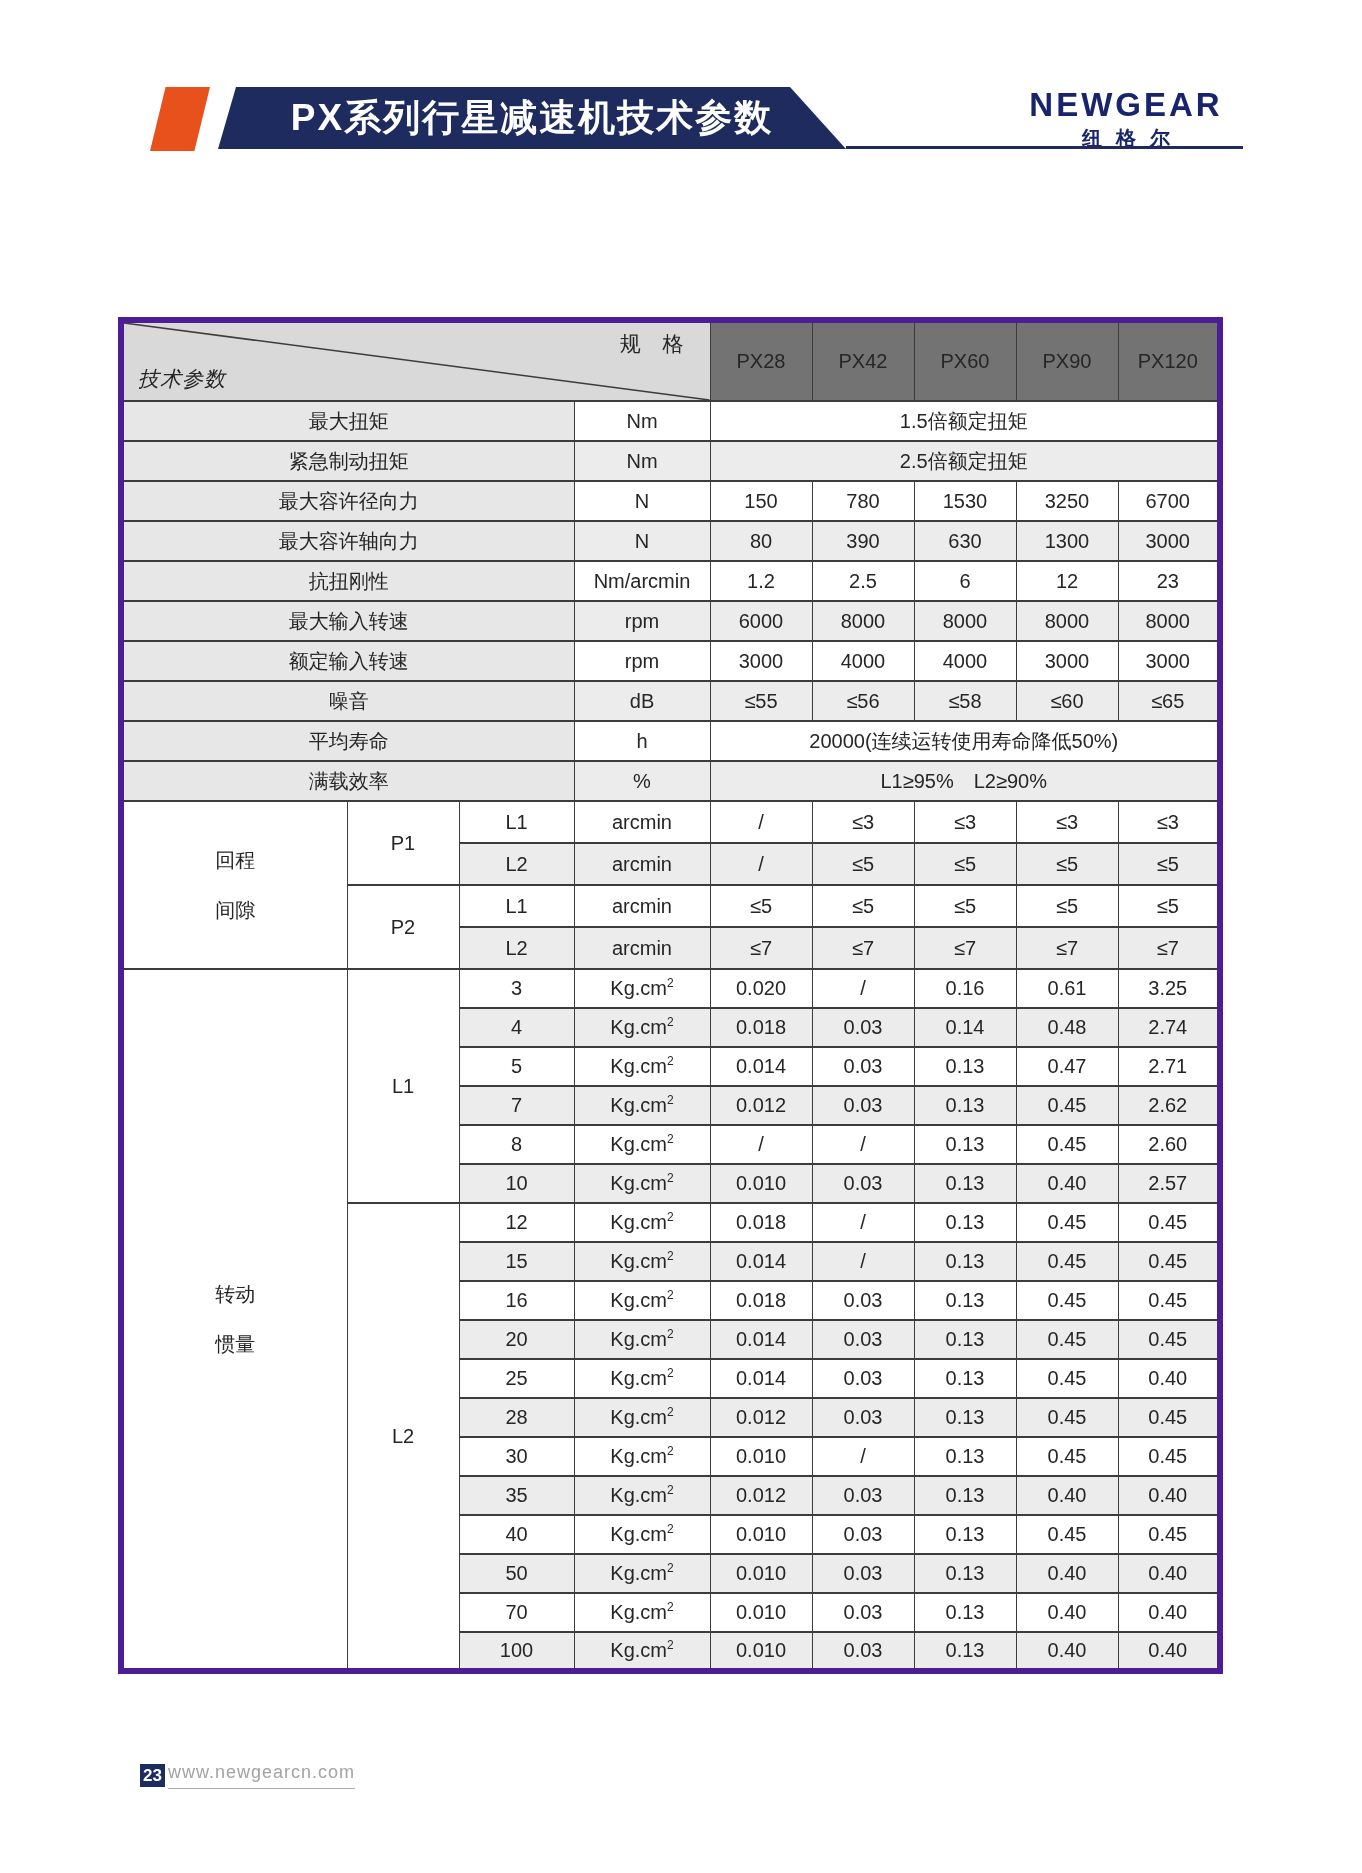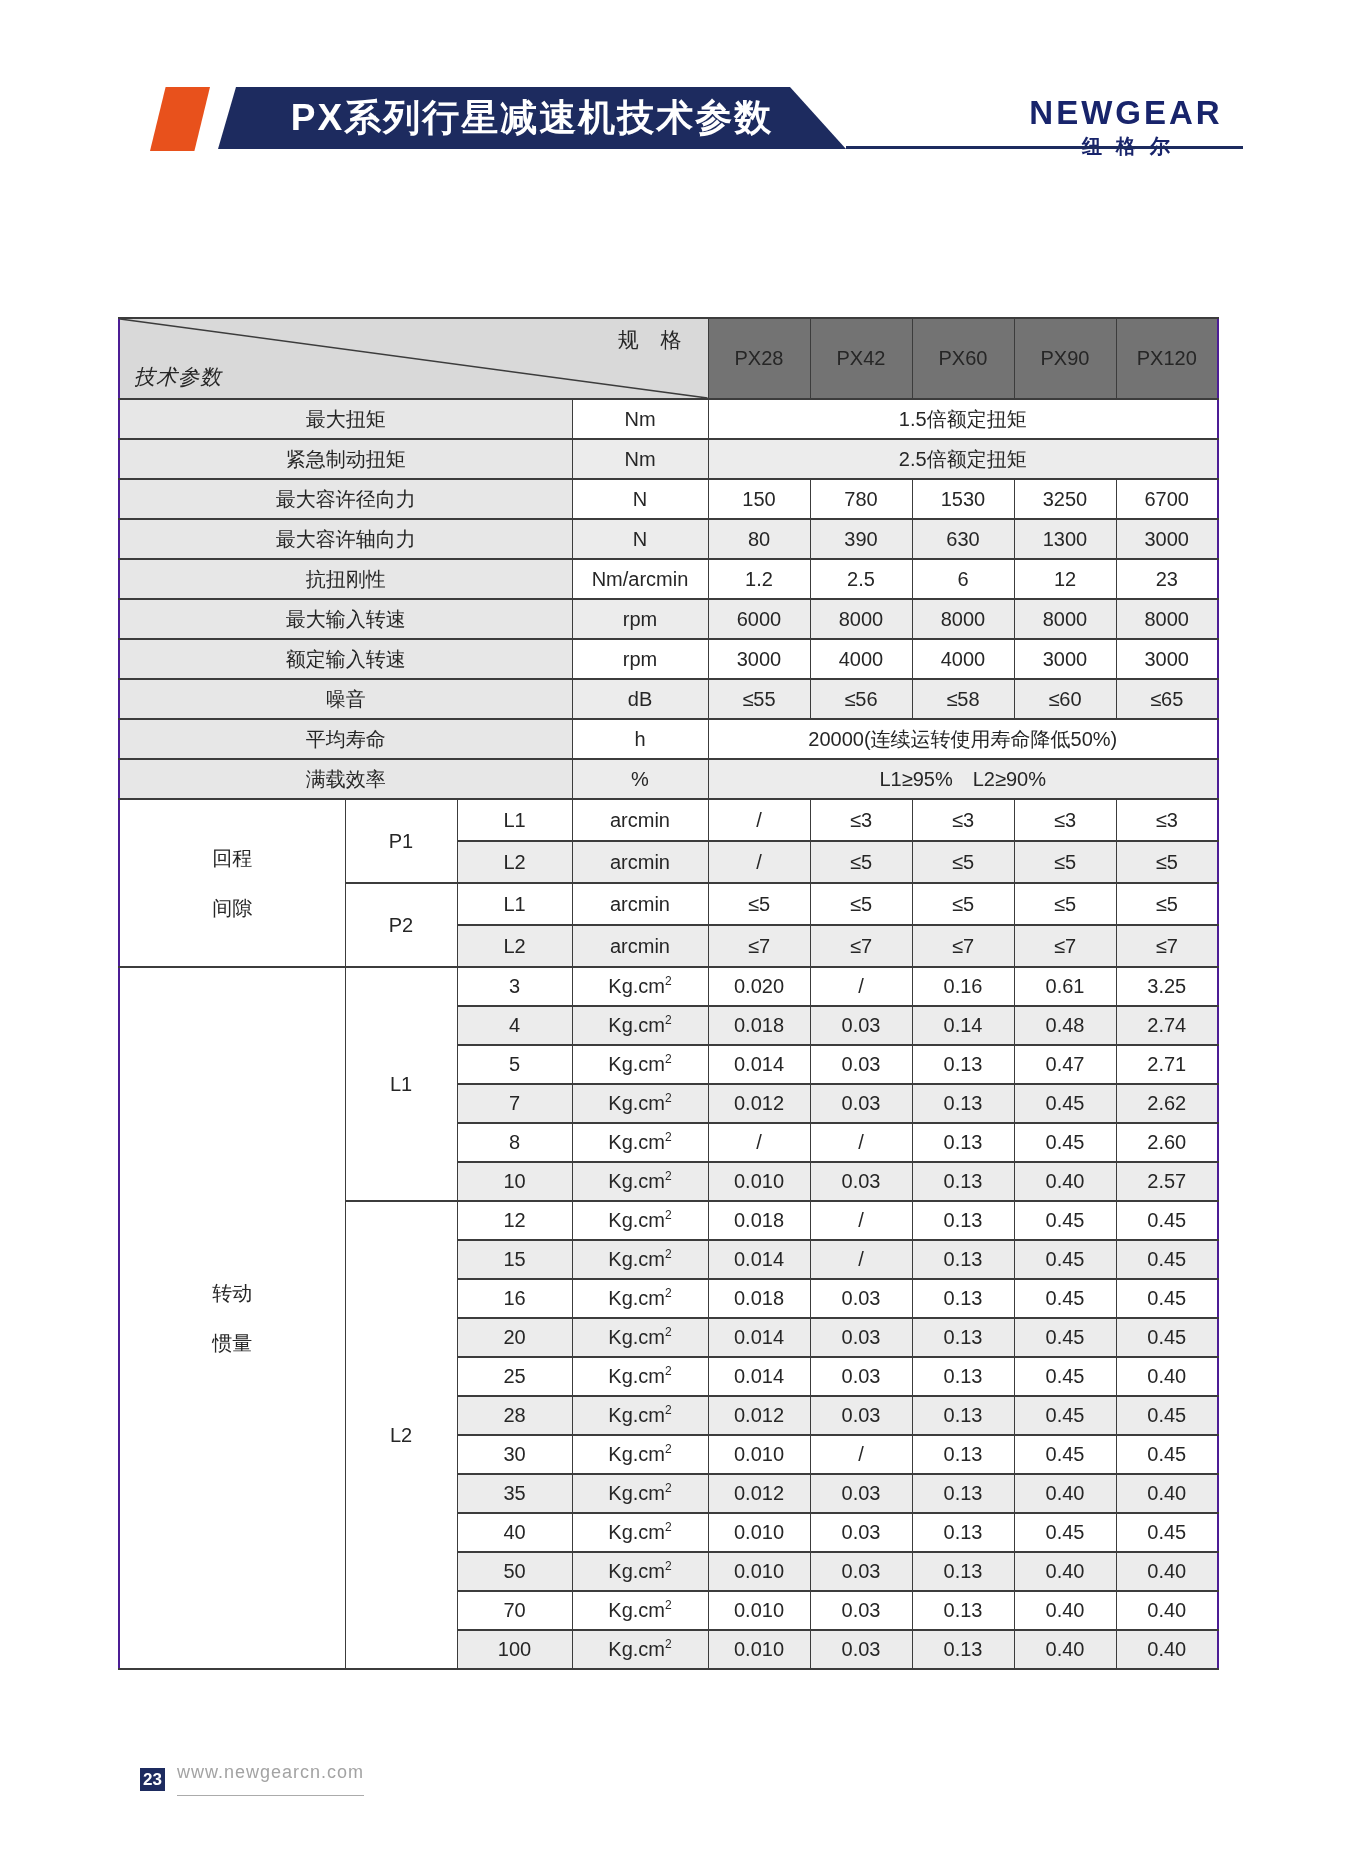--- a/index.html
+++ b/index.html
@@ -6,28 +6,28 @@
   .page{position:relative;width:1362px;height:1873px;background:#ffffff;overflow:hidden;
         font-family:"Liberation Sans",sans-serif;}
 
   
   .orange-flag{position:absolute;left:150px;top:87px;width:60px;height:64px;background:#e8511c;
                clip-path:polygon(26% 0,100% 0,74% 100%,0 100%);}
   .title-banner{position:absolute;left:218px;top:87px;width:628px;height:62px;background:#1d2b5f;
                 clip-path:polygon(18px 0,572px 0,628px 100%,0 100%);
                 display:flex;align-items:center;justify-content:center;}
   .title-banner span{color:#ffffff;font-size:37px;font-weight:bold;letter-spacing:2px;white-space:nowrap;}
-  .brand{position:absolute;left:1008px;top:86px;width:236px;text-align:center;color:#18246b;margin-top:8px;}
+  .brand{position:absolute;left:1008px;top:86px;width:236px;text-align:center;color:#18246b;}
   .brand-en{font-size:33px;font-weight:800;letter-spacing:3px;}
   .brand-cn{font-size:20px;font-weight:bold;letter-spacing:14px;padding-left:14px;margin-top:1px;}
   .hdr-rule{position:absolute;left:846px;top:146px;width:397px;height:3px;background:#1d2b5f;}
 
   
   table.spec{position:absolute;left:118px;top:317px;border-collapse:collapse;table-layout:fixed;
-             width:1099px;border:2px solid #4c1d95;}
+             width:1099px;border:6px solid #4c1d95;}
   table.spec td{border:1px solid #3c3c3c;border-top-width:2px;border-bottom-width:2px;
                 text-align:center;vertical-align:middle;padding:0;
                 font-size:20px;color:#262626;line-height:1.15;}
   tr.r-h{height:81px;} tr.r-s{height:40px;} tr.r-b{height:42px;} tr.r-i{height:39px;}
   td.hd{background:#737373;font-size:21px;}
   td.lbl{background:#e7e7e7;}
   td.s1{background:#ffffff;}
   td.s2{background:#ececec;}
   td.grp{background:#ffffff;}
   td.diag{background:#d9d9d9;position:relative;}
@@ -35,22 +35,22 @@
   .c-tr{position:absolute;top:9px;right:18px;font-size:21px;letter-spacing:8px;}
   .c-bl{position:absolute;bottom:9px;left:14px;font-size:21px;letter-spacing:1px;font-style:italic;}
   .stack div{line-height:1;}
   .stack div + div{margin-top:30px;}
   sup{font-size:12px;line-height:0;}
 
   
   .footer{position:absolute;left:140px;top:1762px;display:flex;align-items:center;}
   .pnum{display:inline-block;width:25px;height:23px;background:#1d2b5f;color:#ffffff;
         font-size:17px;font-weight:bold;text-align:center;line-height:23px;}
-  .site{margin-left:12px;font-size:18px;color:#a3a3a3;letter-spacing:1px;
-        border-bottom:1px solid #ababab;padding-bottom:12px;}
+  .site{margin-left:3px;font-size:18px;color:#a3a3a3;letter-spacing:1px;
+        border-bottom:1px solid #ababab;padding-bottom:5px;}
 </style>
 </head>
 <body>
 
 <div class="page">
 
   <div class="orange-flag"></div>
 
   <div class="title-banner">
     <span>PX系列行星减速机技术参数</span>

